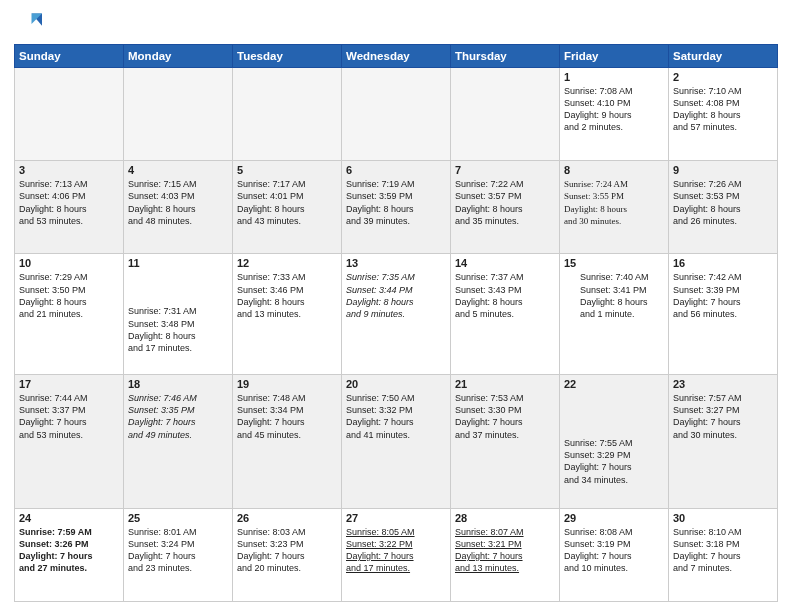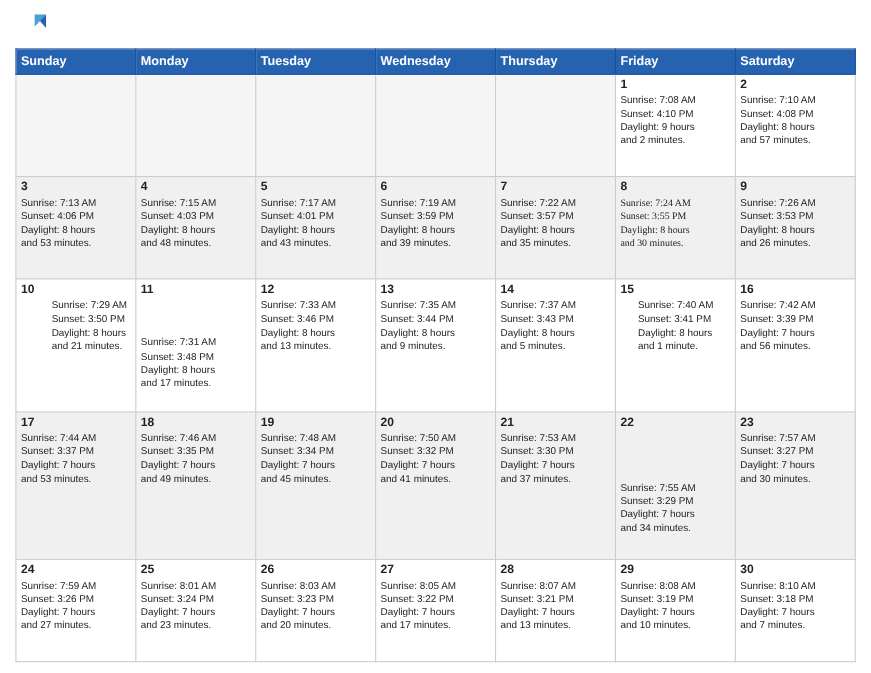--- a/index.html
+++ b/index.html
@@ -204,42 +204,42 @@
             <span class="day-number">9</span>
             <div class="day-info" style="white-space: pre-line;">Sunrise: 7:26 AM
 Sunset: 3:53 PM
 Daylight: 8 hours
 and 26 minutes.</div>
           </td>
         </tr>
         <tr>
           <td>
             <span class="day-number">10</span>
-            <div class="day-info" style="white-space: pre-line; margin-left: 28px;">Sunrise: 7:29 AM
+            <div class="day-info" style="white-space: pre-line;">Sunrise: 7:29 AM
 Sunset: 3:50 PM
 Daylight: 8 hours
 and 21 minutes.</div>
           </td>
           <td>
             <span class="day-number">11</span>
             <div class="day-info" style="white-space: pre-line; margin-top: 36px;">Sunrise: 7:31 AM
 Sunset: 3:48 PM
 Daylight: 8 hours
 and 17 minutes.</div>
           </td>
           <td>
             <span class="day-number">12</span>
             <div class="day-info" style="white-space: pre-line;">Sunrise: 7:33 AM
 Sunset: 3:46 PM
 Daylight: 8 hours
 and 13 minutes.</div>
           </td>
           <td>
             <span class="day-number">13</span>
-            <div class="day-info" style="white-space: pre-line;">Sunrise: 7:35 AM
+            <div class="day-info" style="white-space: pre-line; font-style: italic;">Sunrise: 7:35 AM
 Sunset: 3:44 PM
 Daylight: 8 hours
 and 9 minutes.</div>
           </td>
           <td>
             <span class="day-number">14</span>
             <div class="day-info" style="white-space: pre-line;">Sunrise: 7:37 AM
 Sunset: 3:43 PM
 Daylight: 8 hours
 and 5 minutes.</div>
@@ -262,21 +262,21 @@
         <tr class="row-shade">
           <td>
             <span class="day-number">17</span>
             <div class="day-info" style="white-space: pre-line;">Sunrise: 7:44 AM
 Sunset: 3:37 PM
 Daylight: 7 hours
 and 53 minutes.</div>
           </td>
           <td>
             <span class="day-number">18</span>
-            <div class="day-info" style="white-space: pre-line;">Sunrise: 7:46 AM
+            <div class="day-info" style="white-space: pre-line; font-style: italic;">Sunrise: 7:46 AM
 Sunset: 3:35 PM
 Daylight: 7 hours
 and 49 minutes.</div>
           </td>
           <td>
             <span class="day-number">19</span>
             <div class="day-info" style="white-space: pre-line;">Sunrise: 7:48 AM
 Sunset: 3:34 PM
 Daylight: 7 hours
 and 45 minutes.</div>
@@ -306,49 +306,49 @@
             <span class="day-number">23</span>
             <div class="day-info" style="white-space: pre-line;">Sunrise: 7:57 AM
 Sunset: 3:27 PM
 Daylight: 7 hours
 and 30 minutes.</div>
           </td>
         </tr>
         <tr>
           <td>
             <span class="day-number">24</span>
-            <div class="day-info" style="white-space: pre-line;">Sunrise: 7:59 AM
+            <div class="day-info" style="white-space: pre-line; font-weight: bold;">Sunrise: 7:59 AM
 Sunset: 3:26 PM
 Daylight: 7 hours
 and 27 minutes.</div>
           </td>
           <td>
             <span class="day-number">25</span>
             <div class="day-info" style="white-space: pre-line;">Sunrise: 8:01 AM
 Sunset: 3:24 PM
 Daylight: 7 hours
 and 23 minutes.</div>
           </td>
           <td>
             <span class="day-number">26</span>
             <div class="day-info" style="white-space: pre-line;">Sunrise: 8:03 AM
 Sunset: 3:23 PM
 Daylight: 7 hours
 and 20 minutes.</div>
           </td>
           <td>
             <span class="day-number">27</span>
-            <div class="day-info" style="white-space: pre-line;">Sunrise: 8:05 AM
+            <div class="day-info" style="white-space: pre-line; text-decoration: underline;">Sunrise: 8:05 AM
 Sunset: 3:22 PM
 Daylight: 7 hours
 and 17 minutes.</div>
           </td>
           <td>
             <span class="day-number">28</span>
-            <div class="day-info" style="white-space: pre-line;">Sunrise: 8:07 AM
+            <div class="day-info" style="white-space: pre-line; text-decoration: underline;">Sunrise: 8:07 AM
 Sunset: 3:21 PM
 Daylight: 7 hours
 and 13 minutes.</div>
           </td>
           <td>
             <span class="day-number">29</span>
             <div class="day-info" style="white-space: pre-line;">Sunrise: 8:08 AM
 Sunset: 3:19 PM
 Daylight: 7 hours
 and 10 minutes.</div>

